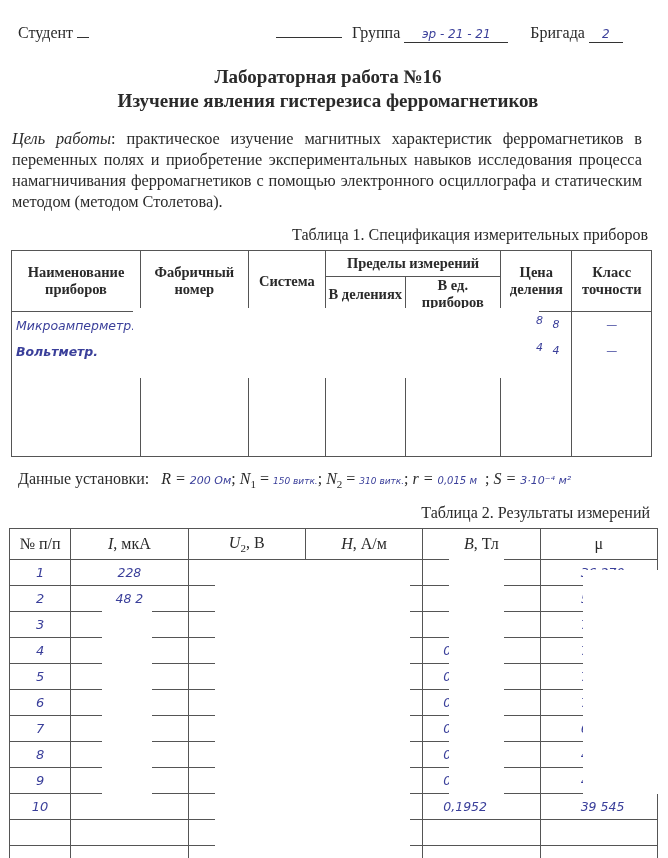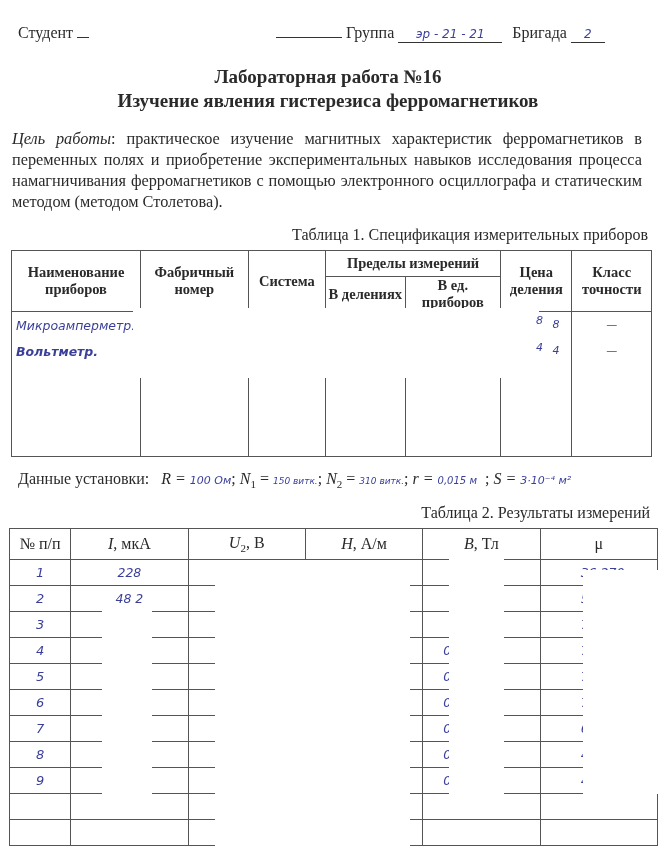--- a/index.html
+++ b/index.html
@@ -40,23 +40,23 @@
 </style>
 </head>
 <body>
 
 <div class="abs hdr" style="left:18px;">
   <span>Студент</span>
   <span class="underline" style="width:12px;"></span>
 </div>
 <div class="abs hdr" style="left:276px;">
   <span class="underline" style="width:66px;"></span>
-  <span style="">Группа</span>
+  <span style="margin-left:6px;">Группа</span>
   <span class="underline hand" style="width:104px; font-size:12px;">эр - 21 - 21</span>
-  <span style="margin-left:6px;">Бригада</span>
+  <span style="margin-left:18px;">Бригада</span>
   <span class="underline hand" style="width:34px; font-size:12px;">2</span>
 </div>
 
 <div class="abs title" style="top:66px;">Лабораторная работа №16</div>
 <div class="abs title" style="top:90px;">Изучение явления гистерезиса ферромагнетиков</div>
 
 <div class="abs goal">
   <span class="lbl">Цель работы</span><span>: практическое изучение магнитных характеристик ферромагнетиков в переменных полях и приобретение экспериментальных навыков исследования процесса намагничивания ферромагнетиков с помощью электронного осциллографа и статическим методом (методом Столетова).</span>
 </div>
 
@@ -96,21 +96,21 @@
 </tbody>
   </table>
 
 <div class="blank-cover" style="left:133px; top:308px; width:406px; height:70px;"></div>
 <div class="abs hand" style="left:536px; top:314px; font-size:11px;">8</div>
 <div class="abs hand" style="left:536px; top:341px; font-size:11px;">4</div>
 
 <div class="abs" style="left:18px; top:470px; font-size:16px; white-space:nowrap;">
   <span>Данные установки:</span>
   &nbsp;&nbsp;<i>R =</i>
-  <span class="hand" style="font-size:11px;">100 Ом</span>;
+  <span class="hand" style="font-size:11px;">200 Ом</span>;
   <i>N</i><sub style="font-size:11px;">1</sub> =
   <span class="hand" style="font-size:9px;">150 витк.</span>;
   <i>N</i><sub style="font-size:11px;">2</sub> =
   <span class="hand" style="font-size:9px;">310 витк.</span>;
   <i>r =</i>
   <span class="hand" style="font-size:10px;">0,015 м</span>
   &nbsp;; <i>S =</i>
   <span class="hand" style="font-size:11px;">3·10⁻⁴ м²</span>
 </div>
 
@@ -193,20 +193,28 @@
       </tr>
       <tr>
         <td class="hand" style="font-size: 13px;">9</td>
         <td class="hand"></td>
         <td class="hand"></td>
         <td class="hand"></td>
         <td class="hand" style="text-align: left; padding-left: 20px;">0</td>
         <td class="hand" style="text-align: left; padding-left: 40px;">44</td>
       </tr>
       <tr>
+        <td class="hand" style="font-size: 13px;">10</td>
+        <td class="hand"></td>
+        <td class="hand"></td>
+        <td class="hand"></td>
+        <td class="hand" style="text-align: left; padding-left: 20px;">0,1952</td>
+        <td class="hand" style="text-align: left; padding-left: 40px;">39 545</td>
+      </tr>
+      <tr>
         <td class="hand" style="font-size: 13px;"></td>
         <td class="hand"></td>
         <td class="hand"></td>
         <td class="hand"></td>
         <td class="hand" style="text-align: left; padding-left: 20px;"></td>
         <td class="hand" style="text-align: left; padding-left: 40px;"></td>
       </tr>
       <tr>
         <td class="hand" style="font-size: 13px;"></td>
         <td class="hand"></td>

